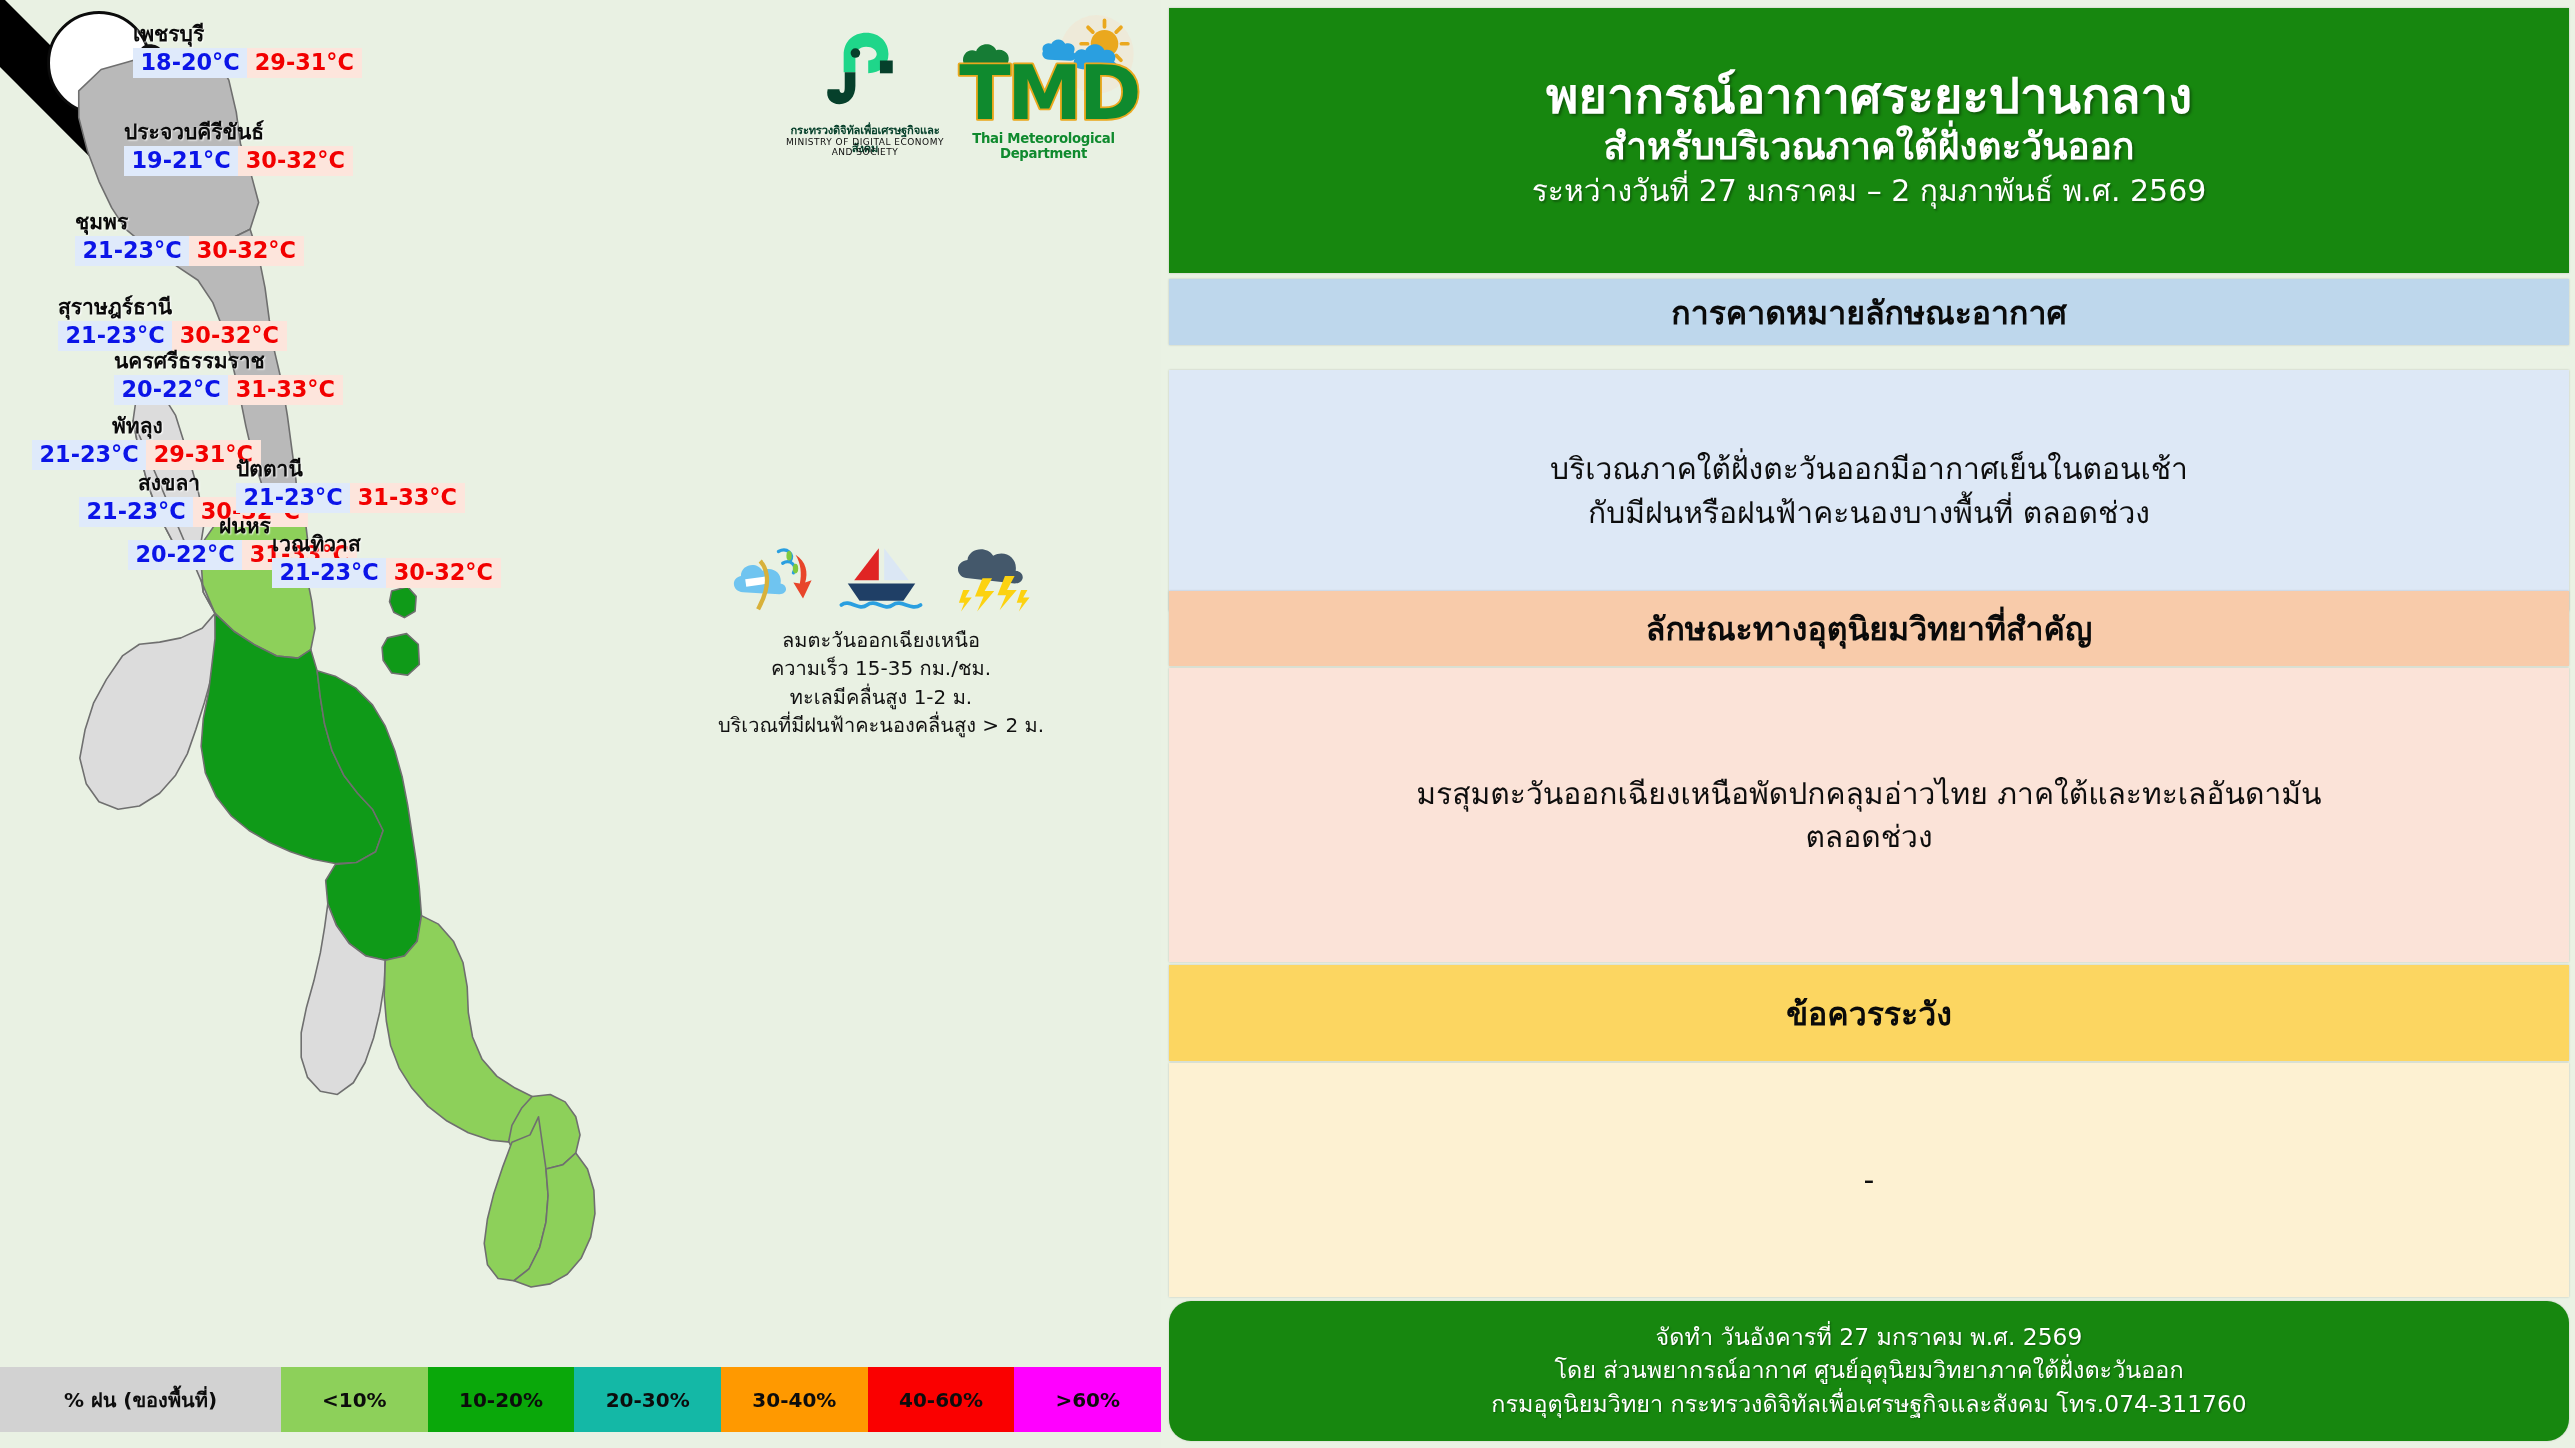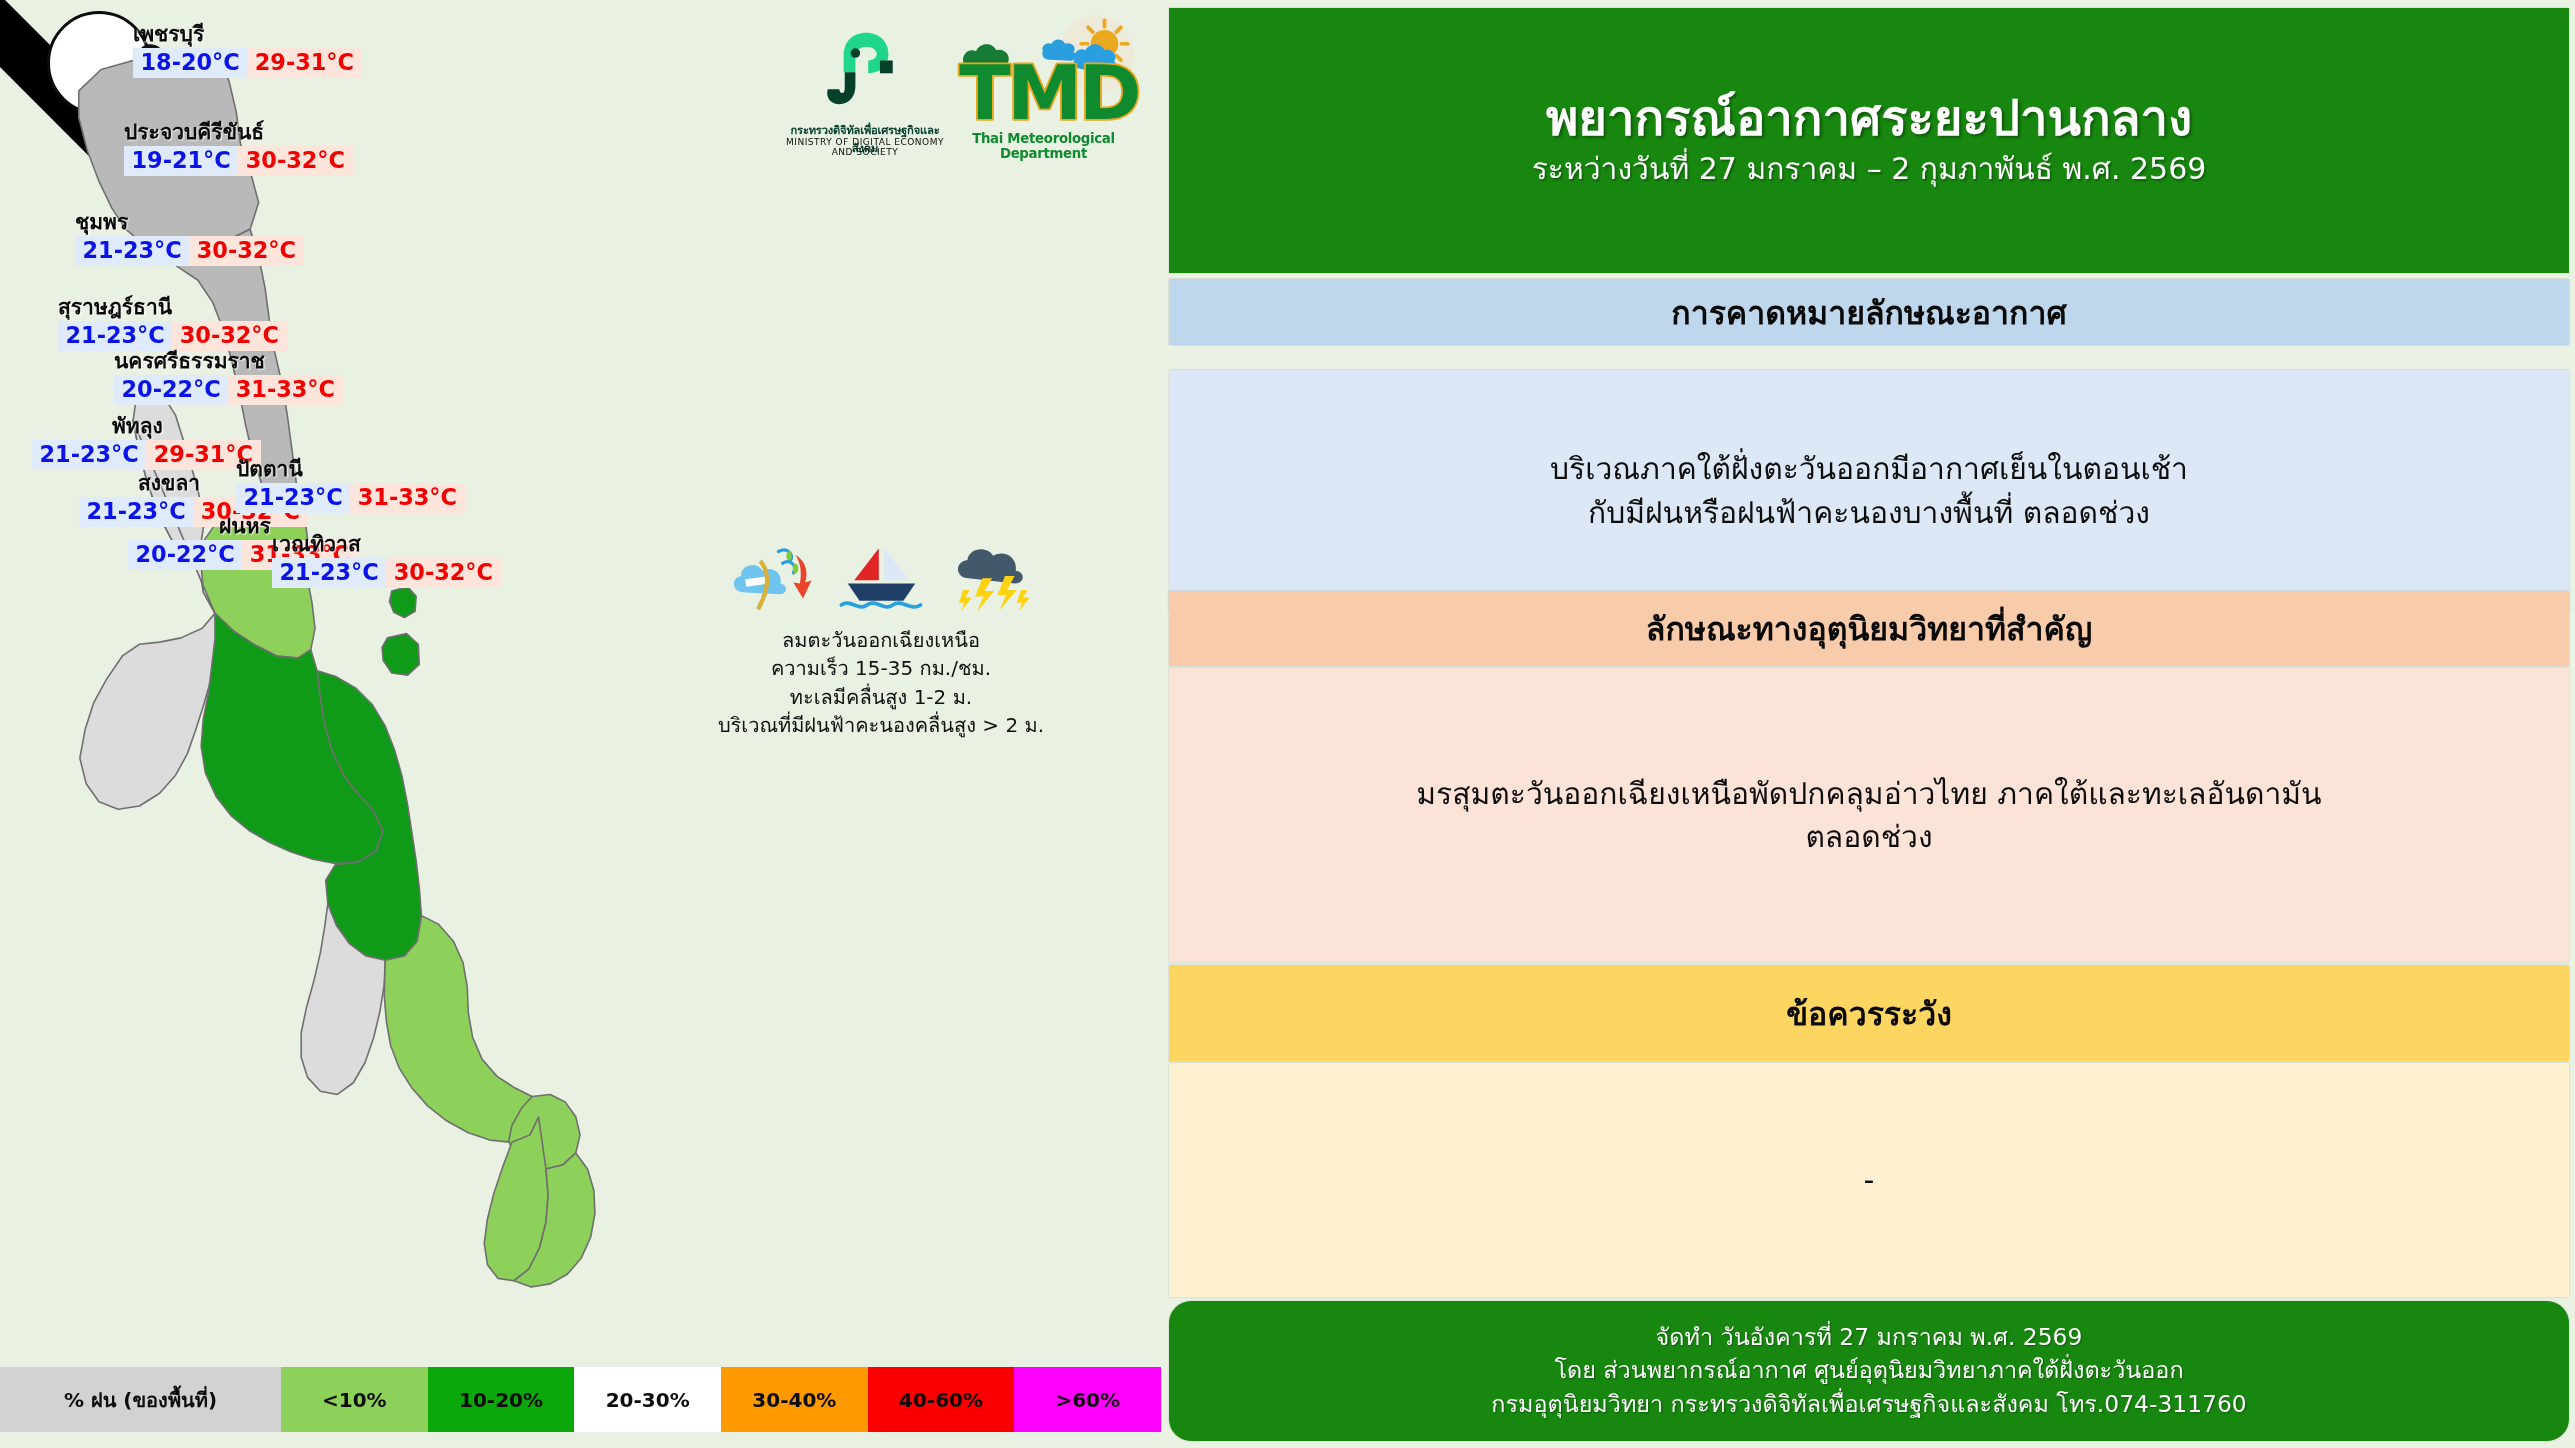--- a/index.html
+++ b/index.html
@@ -324,31 +324,32 @@
       <div>ความเร็ว 15-35 กม./ชม.</div>
       <div>ทะเลมีคลื่นสูง 1-2 ม.</div>
       <div>บริเวณที่มีฝนฟ้าคะนองคลื่นสูง &gt; 2 ม.</div>
     </div>
   </div>
 
   <div id="legend">
     <div id="legend-title">% ฝน (ของพื้นที่)</div>
     <div class="legend-cell" style="background:#8dd05a">&lt;10%</div>
     <div class="legend-cell" style="background:#0aa80a">10-20%</div>
-    <div class="legend-cell" style="background:#ffffff">20-30%</div>
+    <div class="legend-cell" style="background:#14b8a6">20-30%</div>
     <div class="legend-cell" style="background:#ff9900">30-40%</div>
     <div class="legend-cell" style="background:#fa0000">40-60%</div>
     <div class="legend-cell" style="background:#ff00ff">&gt;60%</div>
   </div>
 </div>
 
 <div id="info-pane">
 
   <div class="panel" id="hdr">
     <div class="l1">พยากรณ์อากาศระยะปานกลาง</div>
+    <div class="l2">สำหรับบริเวณภาคใต้ฝั่งตะวันออก</div>
     <div class="l3">ระหว่างวันที่ 27 มกราคม – 2 กุมภาพันธ์ พ.ศ. 2569</div>
   </div>
 
   <div class="panel sec-head" id="s1h">การคาดหมายลักษณะอากาศ</div>
   <div class="panel sec-body" id="s1b">
     <div>
       <div>บริเวณภาคใต้ฝั่งตะวันออกมีอากาศเย็นในตอนเช้า</div>
       <div>กับมีฝนหรือฝนฟ้าคะนองบางพื้นที่ ตลอดช่วง</div>
     </div>
   </div>

